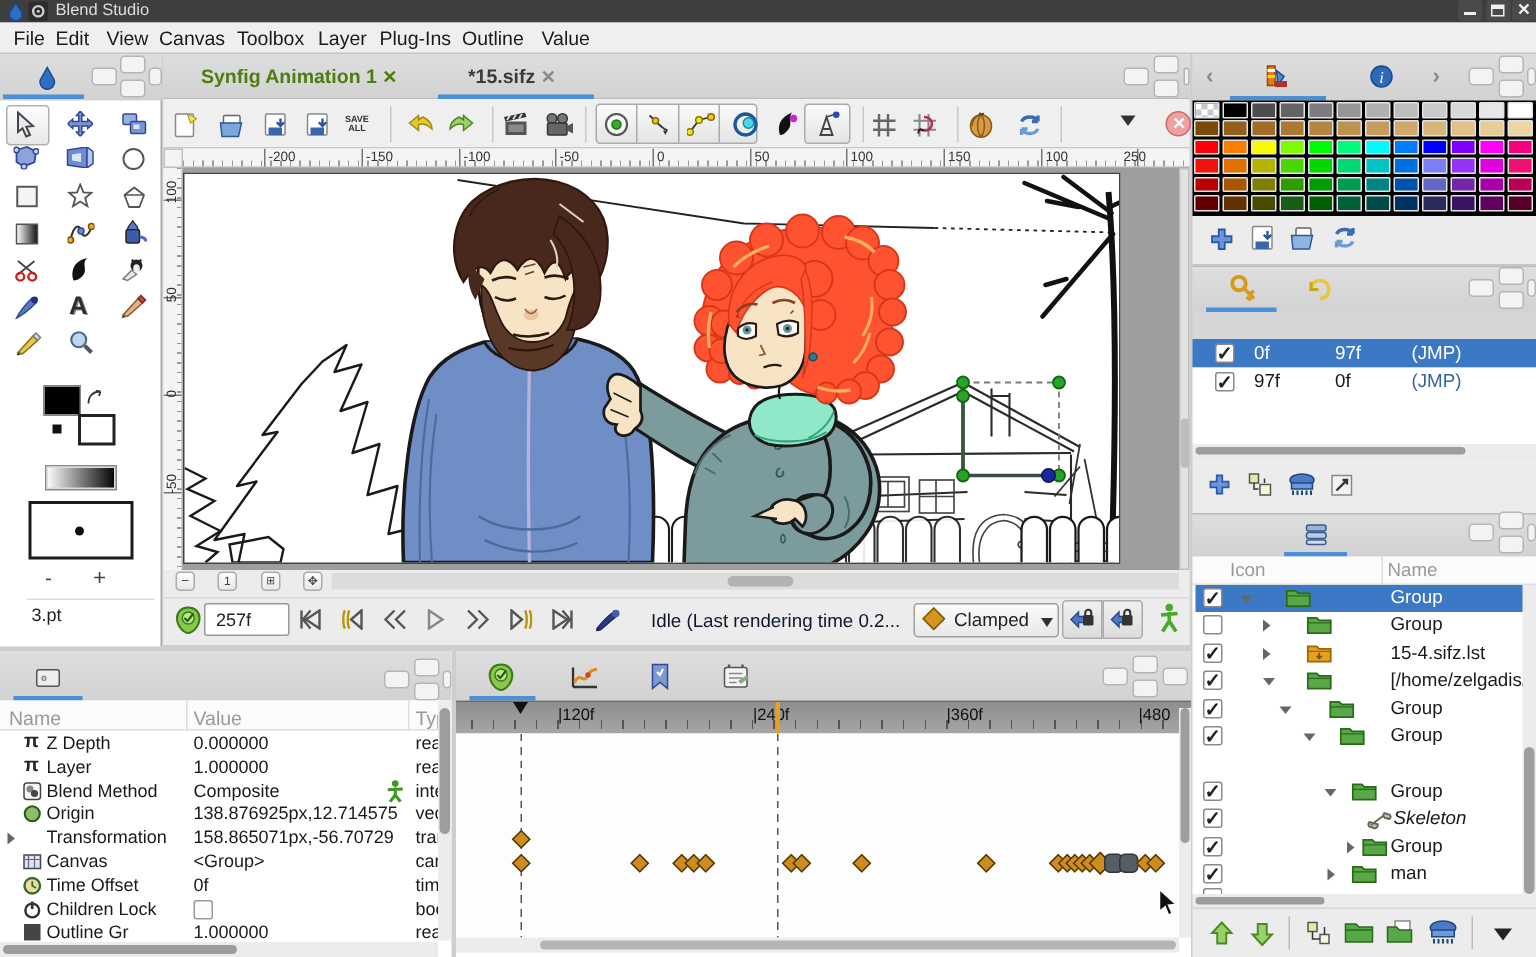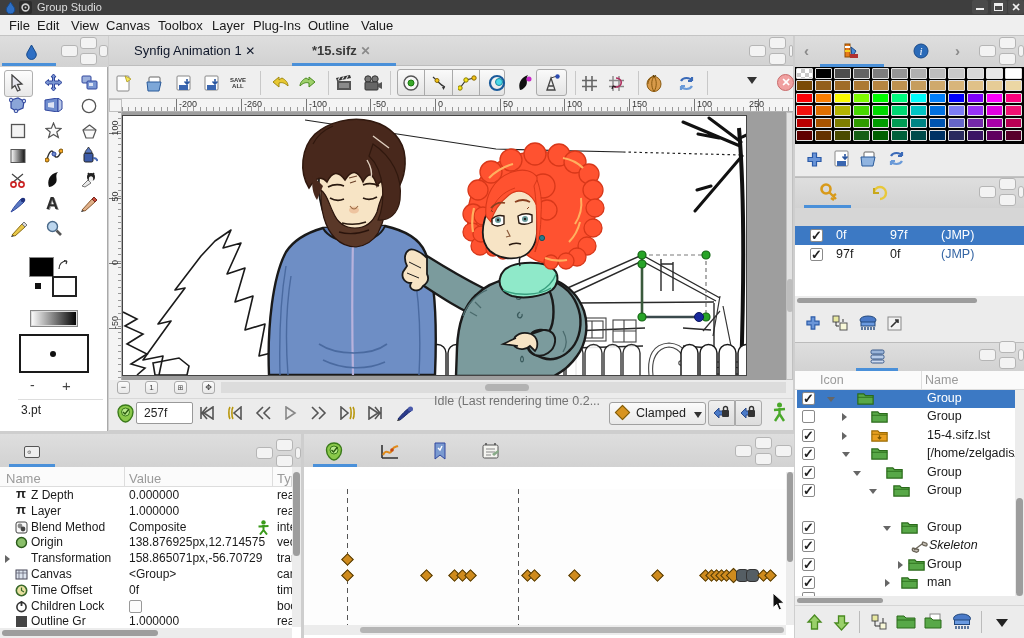--- a/index.html
+++ b/index.html
@@ -35,21 +35,21 @@
 <body>
 <div id="titlebar">
   <svg class="a" style="left:4px;top:1px" width="13" height="13" viewBox="0 0 13 13">
       <path d="M6.5 1 L10.5 7 A4.3 4.3 0 1 1 2.5 7 Z" fill="#2e6fc4" stroke="#174a8b" stroke-width="1"></path>
     </svg>
   <div class="a" style="left:19px;top:1px;width:13px;height:13px;background:#2c2c2c;border-radius:2px"></div>
   <svg class="a" style="left:21px;top:3px" width="9" height="9" viewBox="0 0 9 9">
       <circle cx="4.5" cy="4.5" r="3.4" fill="none" stroke="#cfcfcf" stroke-width="1.6"></circle>
       <circle cx="4.5" cy="4.5" r="1" fill="#cfcfcf"></circle>
     </svg>
-  <div class="a" style="left:37px;top:1px;font-size:11px;color:#dedede">Group Studio</div>
+  <div class="a" style="left:37px;top:1px;font-size:11px;color:#dedede">Blend Studio</div>
   <div class="a" style="left:972px;top:0;width:16px;height:14px;background:#4a4a4a;border-radius:2px"></div>
   <div class="a" style="left:976px;top:2px;width:8px;height:8px;border-bottom:2px solid #efefef"></div>
   <div class="a" style="left:991px;top:0;width:16px;height:14px;background:#4a4a4a;border-radius:2px"></div>
   <div class="a" style="left:994px;top:3px;width:9px;height:8px;border:1.5px solid #efefef;border-top:3px solid #efefef"></div>
   <div class="a" style="left:1008px;top:0;width:16px;height:14px;background:#4a4a4a;border-radius:2px;color:#f0f0f0;font-size:11px;font-weight:bold;text-align:center;line-height:14px">✕</div>
 </div>
 <div id="menubar">
   <div class="menu" style="left:9px">File</div>
   <div class="menu" style="left:37px">Edit</div>
   <div class="menu" style="left:71px">View</div>
@@ -170,21 +170,21 @@
   <div class="a" style="left:30px;top:274px;width:48px;height:17px;background:linear-gradient(90deg,#fff,#000);border:1px solid #888;outline:1px solid #ddd;outline-offset:-2px"></div>
   <div class="a" style="left:19px;top:298px;width:70px;height:39px;background:#fff;border:2px solid #1a1a1a"></div>
   <div class="a" style="left:50px;top:315px;width:6px;height:6px;background:#111;border-radius:50%"></div>
   <div class="a" style="left:30px;top:341px;font-size:14px;color:#444">-</div>
   <div class="a" style="left:62px;top:341px;font-size:15px;color:#444">+</div>
   <div class="a" style="left:18px;top:363px;width:85px;height:1px;background:#ddd"></div>
   <div class="a" style="left:21px;top:367px;font-size:12px;color:#222">3.pt</div>
 </div>
 <div id="canvaswin" class="a" style="left:109px;top:36px;width:684px;height:394px;background:#ececec">
   <div class="a panelhead" style="left:0;top:0;width:684px;height:30px;border-bottom:1px solid #bdbdbd"></div>
-  <div class="a" style="left:25px;top:7px;font-size:13px;font-weight:normal;color:#0f172a">Synfig Animation 1 <span style="font-size:12px">✕</span></div>
+  <div class="a" style="left:25px;top:7px;font-size:13px;font-weight:bold;color:#4d7c0f">Synfig Animation 1 <span style="font-size:12px">✕</span></div>
   <div class="a" style="left:203px;top:7px;font-size:13px;font-weight:bold;color:#3a3a3a">*15.sifz <span style="color:#8a8a8a;font-size:12px">✕</span></div>
   <div class="bluebar" style="left:183px;top:27px;width:104px"></div>
   <div class="dockbtn" style="left:640px;top:9px"></div>
   <div class="dockbtn" style="left:660px;top:1px"></div>
   <div class="dockbtn" style="left:660px;top:17px"></div>
   <div class="dockbtn" style="left:680px;top:9px;width:4px"></div>
   <div class="tb" style="left:0;top:30px;width:684px;height:33px;border-bottom:1px solid #c8c8c8"></div>
 
   <svg class="ic" style="left:6px;top:39px" width="17" height="17" viewBox="0 0 17 17">
       <rect x="2" y="1" width="12" height="15" rx="1" fill="#fefefe" stroke="#888"></rect>
@@ -282,21 +282,21 @@
   <div class="ic" style="left:638px;top:41px;width:0;height:0;border-left:5px solid transparent;border-right:5px solid transparent;border-top:7px solid #333"></div>
   <div class="ic" style="left:668px;top:38px;width:17px;height:17px;border-radius:50%;background:#f0a0a0;border:1px solid #c86a6a"></div>
   <div class="ic" style="left:672.5px;top:40px;color:#fff;font-size:11px;font-weight:bold">✕</div>
 
   <div class="a" style="left:0;top:63px;width:13px;height:13px;background:#f4f4f4;border:1px solid #c0c0c0"></div>
   <div class="a" style="left:13px;top:63px;width:671px;height:13px;background:#f4f4f4;border-bottom:1px solid #b0b0b0;overflow:hidden" id="hruler">
     <div class="a" style="left:0;bottom:0;width:671px;height:4px;background:repeating-linear-gradient(90deg,#9a9a9a 0,#9a9a9a 1px,transparent 1px,transparent 6.47px)"></div>
     <div class="a hrt" style="left:54px"></div>
       <div class="a hrl" style="left:57px">-200</div>
     <div class="a hrt" style="left:119px"></div>
-      <div class="a hrl" style="left:122px">-260</div>
+      <div class="a hrl" style="left:122px">-150</div>
     <div class="a hrt" style="left:184px"></div>
       <div class="a hrl" style="left:187px">-100</div>
     <div class="a hrt" style="left:248px"></div>
       <div class="a hrl" style="left:251px">-50</div>
     <div class="a hrt" style="left:313px"></div>
       <div class="a hrl" style="left:316px">0</div>
     <div class="a hrt" style="left:378px"></div>
       <div class="a hrl" style="left:381px">50</div>
     <div class="a hrt" style="left:442px"></div>
       <div class="a hrl" style="left:445px">100</div>
@@ -503,21 +503,21 @@
       <path d="M11 1 C12.5 3 12.5 11 11 13 M14 1 C15.5 3 15.5 11 14 13" stroke="#b8960a" stroke-width="1.6" fill="none"></path>
     </svg>
   <svg class="ic" style="left:258px;top:370px" width="16" height="14" viewBox="0 0 16 14">
       <path d="M2 1 L11 7 L2 13 Z M14 1 V13 M8 1 L13 7 L8 13" fill="none" stroke="#555" stroke-width="1.6"></path>
     </svg>
   <svg class="ic" style="left:288px;top:369px" width="17" height="16" viewBox="0 0 17 16">
       <path d="M1 14 C5 9 9 5 12 3 L14 6 C11 8 7 12 3 15 Z" fill="#2a3a8c" stroke="#1a2a6c"></path>
       <circle cx="13.5" cy="4" r="2.5" fill="#4a5aac"></circle>
       <path d="M1 14 L0 16 L3 15.5" fill="#222"></path>
     </svg>
-  <div class="a" style="left:325px;top:358px;font-size:12.5px;color:#737373">Idle (Last rendering time 0.2...</div>
+  <div class="a" style="left:325px;top:371px;font-size:12.5px;color:#0f172a">Idle (Last rendering time 0.2...</div>
   <div class="a" style="left:500px;top:366px;width:97px;height:23px;background:linear-gradient(#fbfbfb,#e8e8e8);border:1px solid #a0a0a0;border-radius:3px"></div>
   <div class="a" style="left:508px;top:371px;width:11px;height:11px;background:#d8941f;border:1.5px solid #7a5a0a;transform:rotate(45deg)"></div>
   <div class="a" style="left:527px;top:370px;font-size:12.5px;color:#222">Clamped</div>
   <div class="a" style="left:585px;top:376px;width:0;height:0;border-left:4.5px solid transparent;border-right:4.5px solid transparent;border-top:6px solid #333"></div>
   <div class="a" style="left:599px;top:364px;width:27px;height:26px;background:linear-gradient(#f0f0f0,#dcdcdc);border:1px solid #aaa;border-radius:3px 0 0 3px"></div>
   <div class="a" style="left:626px;top:364px;width:27px;height:26px;background:linear-gradient(#f0f0f0,#dcdcdc);border:1px solid #aaa;border-radius:0 3px 3px 0"></div>
   <svg class="ic" style="left:604px;top:369px" width="17" height="16" viewBox="0 0 17 16">
       <path d="M1 8 L6 3 V6 H12 V10 H6 V13 Z" fill="#4a7ac8" stroke="#2a4a8a"></path>
       <rect x="9" y="5" width="7" height="7" rx="1" fill="#333"></rect>
       <path d="M10.5 5 V3.5 A2 2 0 0 1 14.5 3.5 V5" fill="none" stroke="#333" stroke-width="1.4"></path>
@@ -647,20 +647,29 @@
       <rect x="1" y="3" width="15" height="13" rx="1.5" fill="#f4f4f0" stroke="#555"></rect>
       <path d="M4 3 V1 M13 3 V1" stroke="#555" stroke-width="1.6"></path>
       <path d="M4 7 H13 M4 10 H13 M4 13 H9" stroke="#888"></path>
       <path d="M10 12 L16 8 L17 10 L12 14 Z" fill="#8a8"></path>
     </svg>
   <div class="bluebar" style="left:9px;top:30px;width:44px"></div>
   <div class="dockbtn" style="left:431px;top:11px"></div>
   <div class="dockbtn" style="left:451px;top:3px"></div>
   <div class="dockbtn" style="left:451px;top:19px"></div>
   <div class="dockbtn" style="left:471px;top:11px"></div>
+  <div class="a" style="left:0;top:33px;width:490px;height:22px;background:linear-gradient(#8e8e8e,#a6a6a6);border-top:1px solid #6a6a6a">
+    <div class="a" style="left:10.4px;top:12px;width:478px;height:6px;background:repeating-linear-gradient(90deg,#555 0,#555 1px,transparent 1px,transparent 14.4px)"></div>
+    <div class="a" style="left:68px;top:3px;font-size:11px;color:#111">|120f</div>
+    <div class="a" style="left:198px;top:3px;font-size:11px;color:#111">|240f</div>
+    <div class="a" style="left:327px;top:3px;font-size:11px;color:#111">|360f</div>
+    <div class="a" style="left:455px;top:3px;font-size:11px;color:#111">|480</div>
+    <div class="a" style="left:38px;top:0;width:0;height:0;border-left:5.5px solid transparent;border-right:5.5px solid transparent;border-top:8px solid #111"></div>
+    <div class="a" style="left:213px;top:0;width:3px;height:22px;background:#e8a020"></div>
+  </div>
   <div class="a" style="left:0;top:55px;width:482px;height:136px;background:#fdfdfd">
     <div class="a" style="left:43px;top:0;width:1px;height:136px;background:repeating-linear-gradient(#555 0,#555 5px,transparent 5px,transparent 9px)"></div>
     <div class="a" style="left:214px;top:0;width:1px;height:136px;background:repeating-linear-gradient(#555 0,#555 5px,transparent 5px,transparent 9px)"></div>
     <div class="kd" style="left:39px;top:66px"></div>
     <div class="kd" style="left:39px;top:82px"></div>
     <div class="kd" style="left:118px;top:82px"></div>
     <div class="kd" style="left:146px;top:82px"></div>
     <div class="kd" style="left:154px;top:82px"></div>
     <div class="kd" style="left:162px;top:82px"></div>
     <div class="kd" style="left:219px;top:82px"></div>

